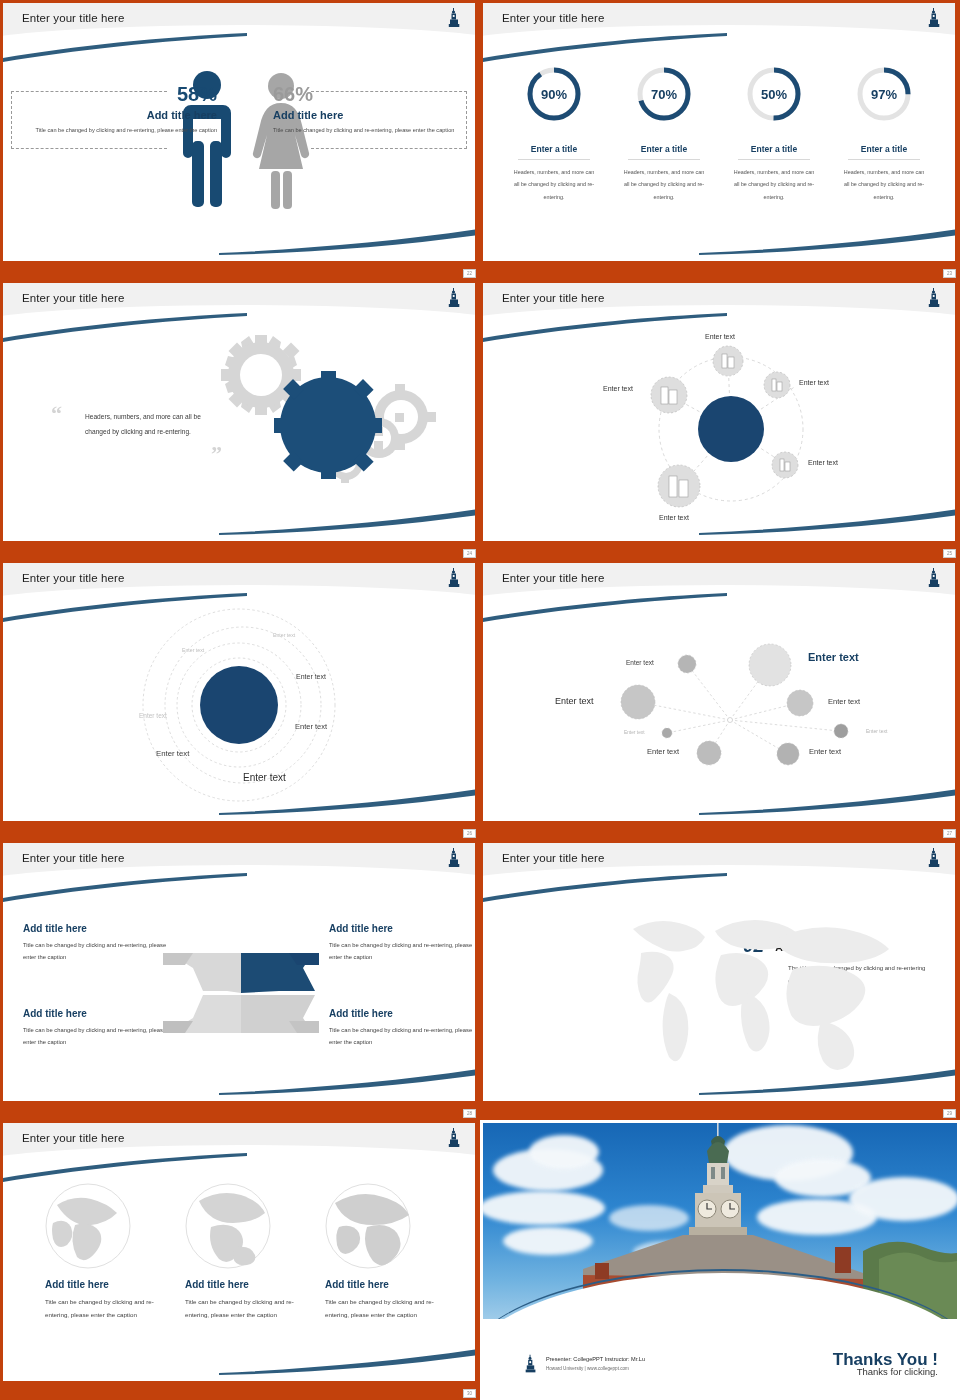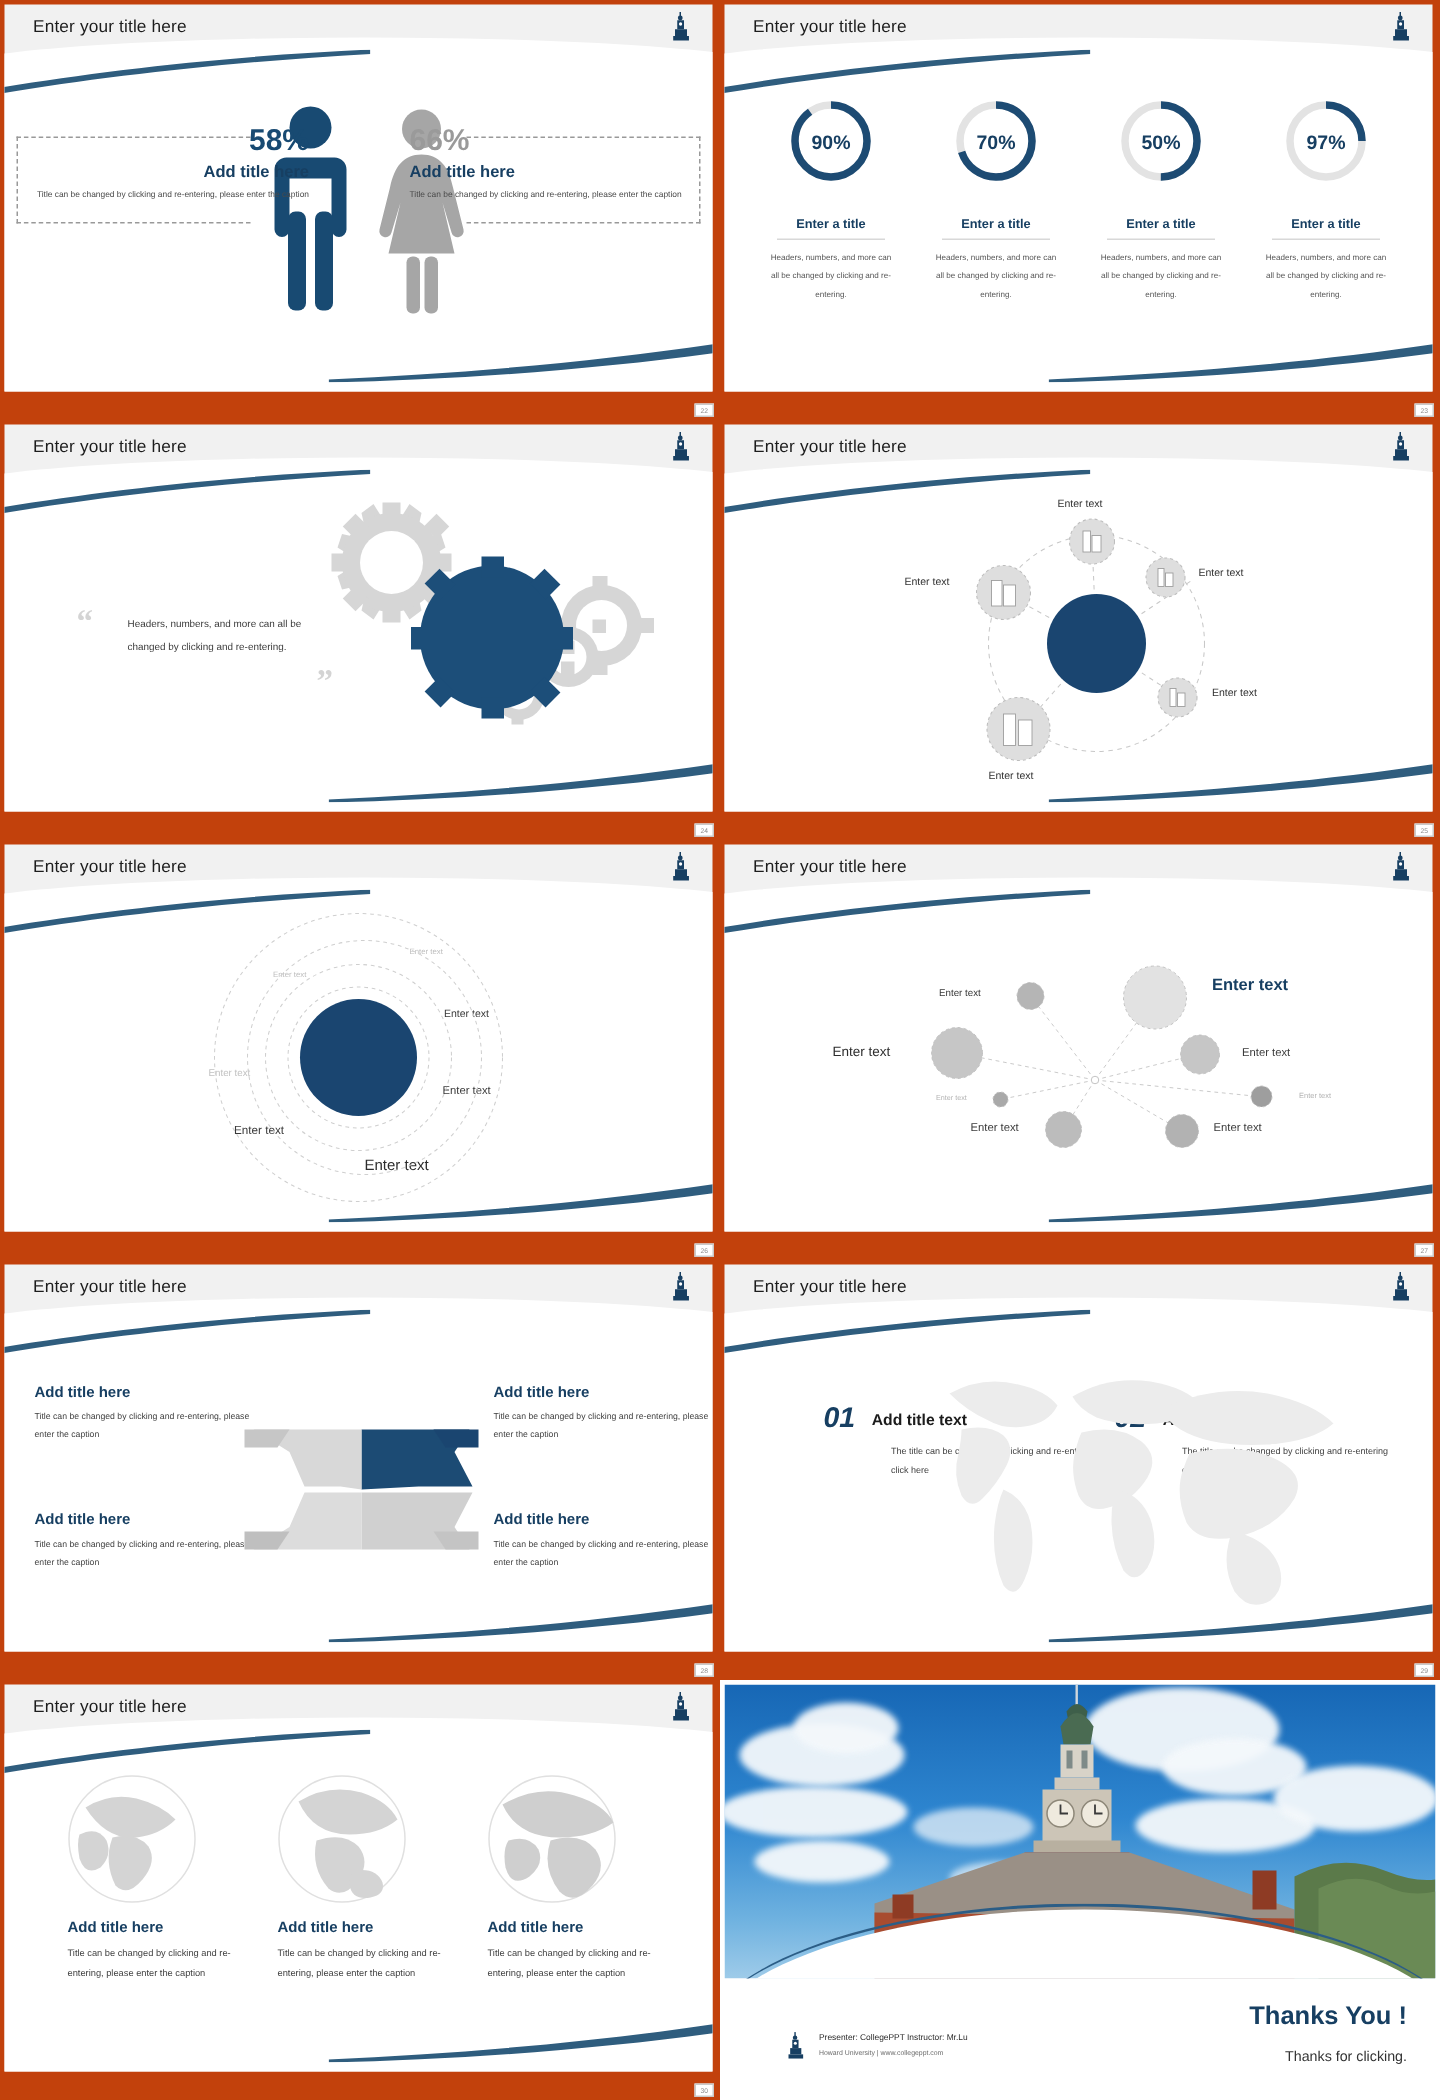--- a/index.html
+++ b/index.html
@@ -22,21 +22,21 @@
   .swoosh-tl svg, .swoosh-br svg { display: block; }
   .s-title { position: absolute; left: 19px; top: 9px; font-size: 11.5px; color: #1c1c1c; z-index: 5; letter-spacing: .1px; }
   .tower { position: absolute; right: 14px; top: 5px; width: 14px; height: 20px; z-index: 5; }
   .pagenum { position: absolute; right: 4px; bottom: 2px; width: 13px; height: 9px; border: 1px solid #c9c9c9;
              font-size: 4.5px; color: #8a8a8a; display: flex; align-items: center; justify-content: center; z-index: 6; background:#fff;}
   .canvas { position: absolute; left: 0; top: 0; width: 472px; height: 258px; z-index: 4; }
 
   
   .g-wrap { position: absolute; left: 0; top: 58px; width: 472px; height: 160px; }
   .g-col { position: absolute; top: 22px; width: 200px; }
-  .g-left { left: 7px; text-align: right; padding-right: 4px; }
+  .g-left { left: 18px; text-align: right; padding-right: 4px; }
   .g-right { right: 10px; text-align: left; padding-left: 8px; }
   .g-pct { font-size: 20px; font-weight: bold; line-height: 1.1; }
   .g-pct.blue { color: #184a72; }
   .g-pct.gray { color: #9a9a9a; }
   .g-h { font-size: 11px; font-weight: bold; color: #173f62; margin-top: 4px; }
   .g-p { font-size: 5.6px; color: #4a4a4a; line-height: 1.9; margin-top: 4px; }
   .dashbox { position: absolute; top: 30px; height: 58px; border: 1px dashed #999; }
   .dashbox.l { left: 8px; width: 156px; border-right: none; }
   .dashbox.r { right: 8px; width: 156px; border-left: none; }
 
@@ -87,21 +87,21 @@
 
   
   .thanks-slide { position: relative; width: 480px; height: 280px; background: #fff; }
   .photo { position: absolute; left: 3px; top: 3px; width: 474px; height: 196px; overflow: hidden; }
   .sky { position: absolute; inset: 0; background: linear-gradient(#1767b5 0%, #2e86d0 45%, #6fb2e0 80%, #9ecbe9 100%); }
   .cloud { position: absolute; background: #f4f8fb; border-radius: 50%; filter: blur(2px); opacity: .95; }
   .photo-mask { position: absolute; left: -20px; bottom: -54px; width: 520px; height: 100px;
                 background: #ffffff; border-radius: 50% 50% 0 0 / 100% 100% 0 0; z-index: 6; }
   .photo-edge { position: absolute; left: -20px; bottom: -50px; width: 520px; height: 100px;
                 border-top: 2px solid #2b5d86; border-radius: 50% 50% 0 0 / 100% 100% 0 0; z-index: 7; }
-  .thanks-big { position: absolute; right: 22px; top: 214px; font-size: 17px; font-weight: bold; color: #173f62; }
+  .thanks-big { position: absolute; right: 22px; top: 230px; font-size: 17px; font-weight: bold; color: #173f62; }
   .thanks-sub { position: absolute; right: 22px; top: 246px; font-size: 9.5px; color: #333; }
   .presenter-1 { position: absolute; left: 66px; top: 236px; font-size: 5.6px; color: #2a2a2a; }
   .presenter-2 { position: absolute; left: 66px; top: 246px; font-size: 4.6px; color: #6b6b6b; }
   .tower-foot { position: absolute; left: 44px; top: 234px; width: 13px; height: 20px; }
 </style>
 </head>
 <body>
 
 <div class="deck">
 
@@ -560,24 +560,20 @@
           <path d="M158 110 q18 -4 28 4 q8 8 2 20 q-6 12 -16 22 q-8 8 -14 -2 q-6 -14 -2 -28 q2 -10 2 -16 z"></path>
           <path d="M186 150 q14 6 18 22 q4 20 -4 38 q-6 14 -14 4 q-8 -18 -6 -40 q2 -16 6 -24 z"></path>
           <path d="M232 88 q24 -14 52 -10 q24 4 34 16 q-10 10 -30 12 q-24 2 -40 -4 q-12 -6 -16 -14 z"></path>
           <path d="M238 112 q24 -6 40 6 q12 10 4 24 q-10 16 -26 20 q-14 4 -20 -8 q-6 -16 -2 -30 q2 -8 4 -12 z"></path>
           <path d="M262 150 q16 4 22 20 q6 18 -2 32 q-8 12 -16 2 q-8 -16 -8 -34 q0 -14 4 -20 z"></path>
           <path d="M292 96 q34 -16 70 -10 q30 6 44 20 q-14 12 -44 14 q-38 2 -58 -10 q-10 -6 -12 -14 z"></path>
           <path d="M310 126 q34 -8 58 4 q20 10 12 26 q-12 20 -40 26 q-24 4 -32 -10 q-8 -20 -2 -36 q2 -6 4 -10 z"></path>
           <path d="M340 178 q24 6 30 24 q4 14 -6 22 q-14 8 -24 -6 q-8 -16 -4 -32 q1 -6 4 -8 z"></path>
         </g>
       </svg>
-      <div class="num-blk" style="left:66px">
-        <div><span class="num">01</span><span class="num-h">Add title text</span></div>
-        <div class="num-p">The title can be changed by clicking and re-entering click here</div>
-      </div>
       <div class="num-blk" style="left:260px">
         <div><span class="num">02</span><span class="num-h">Add title text</span></div>
         <div class="num-p">The title can be changed by clicking and re-entering click here</div>
       </div>
     </div>
     <div class="pagenum">29</div>
   </div>
 
   <div class="slide">
     <div class="slide-inner">

